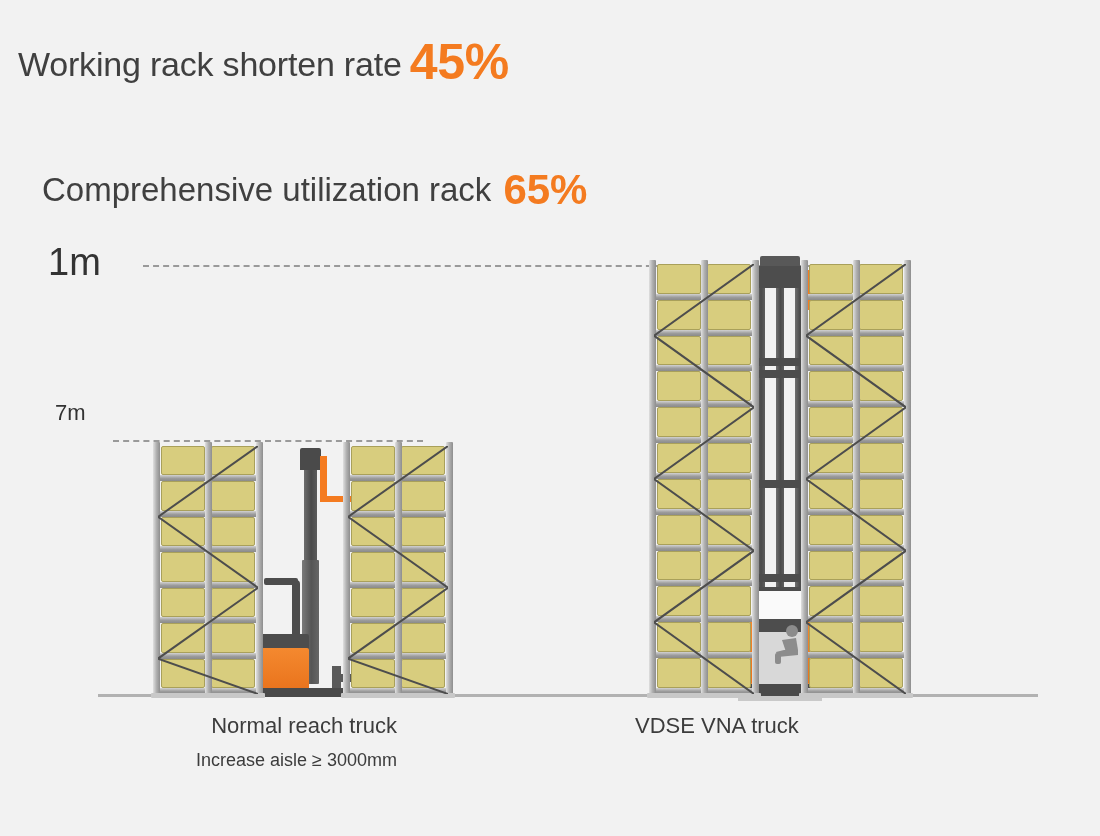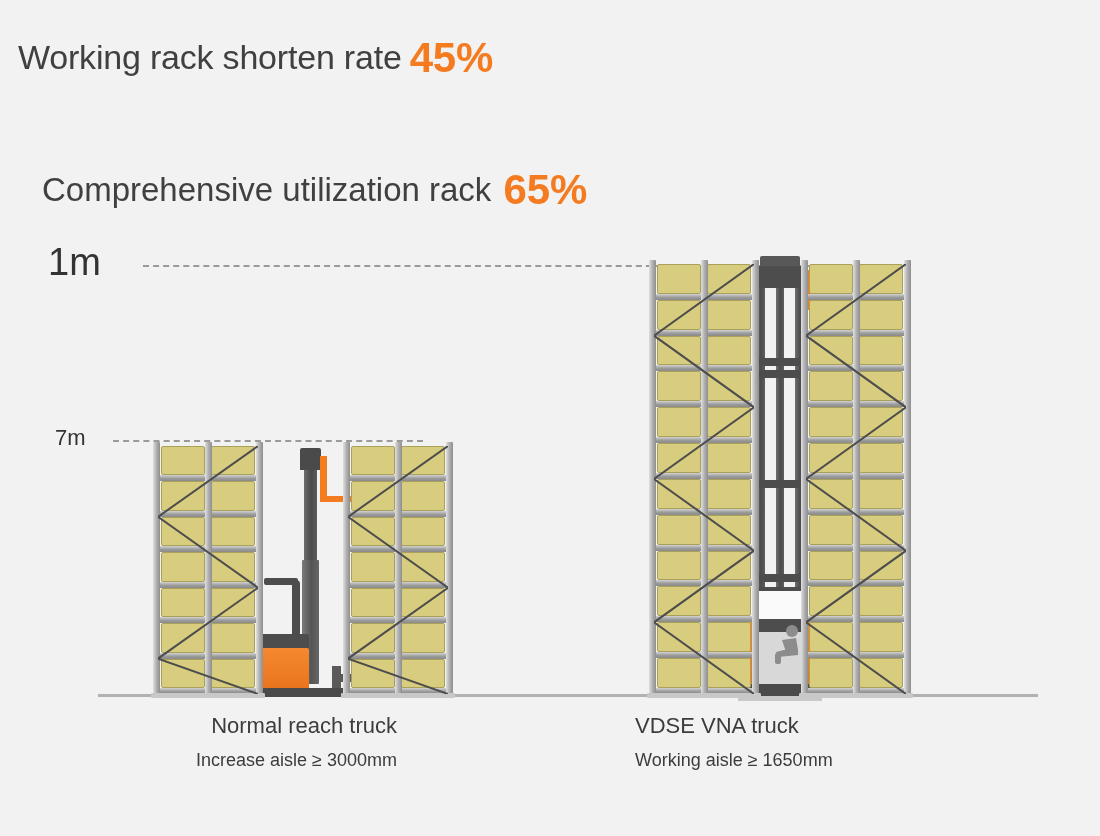--- a/index.html
+++ b/index.html
@@ -28,21 +28,21 @@
   }
   .headline {
     position: absolute;
     white-space: nowrap;
     font-size: 34px;
     color: #404040;
     letter-spacing: -0.2px;
     line-height: 1;
   }
   .headline .pct {
-    font-size: 42px;
+    font-size: 50px;
     font-weight: bold;
     color: #f47b20;
     margin-left: 8px;
     position: relative;
     top: 3px;
   }
   #headline-1 { left: 18px;  top: 14px; }
   #headline-2 { left: 595px; top: 14px; }
 
   .subheadline {
@@ -79,21 +79,21 @@
     line-height: 1;
     white-space: nowrap;
   }
   #label-12m {
     left: 48px;
     top: 243px;
     font-size: 38px;
   }
   #label-7m {
     left: 55px;
-    top: 427px;
+    top: 402px;
     font-size: 22px;
   }
   .dash-line {
     position: absolute;
     height: 0;
     border-top: 2px dashed #9a9a9a;
   }
   #dash-12m { left: 143px; top: 265px; width: 700px; }
   #dash-7m  { left: 113px; top: 440px; width: 310px; }
 
@@ -680,16 +680,15 @@
     <div class="vna-base-pad"></div>
   </div>
 
   <div class="caption-block" id="caption-left">
     <div class="caption-title">Normal reach truck</div>
     <div class="caption-sub">Increase aisle ≥ 3000mm</div>
   </div>
 
   <div class="caption-block" id="caption-right">
     <div class="caption-title">VDSE VNA truck</div>
-    <div class="caption-sub">Working aisle ≥ 1650mm</div>
   </div>
 
 </div>
 
 </body></html>

